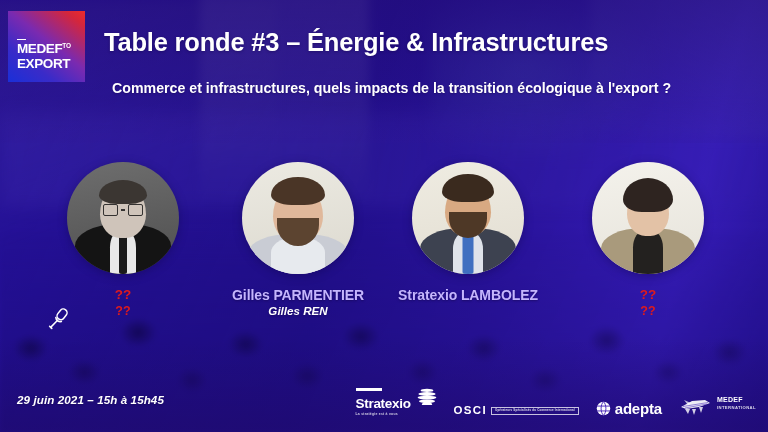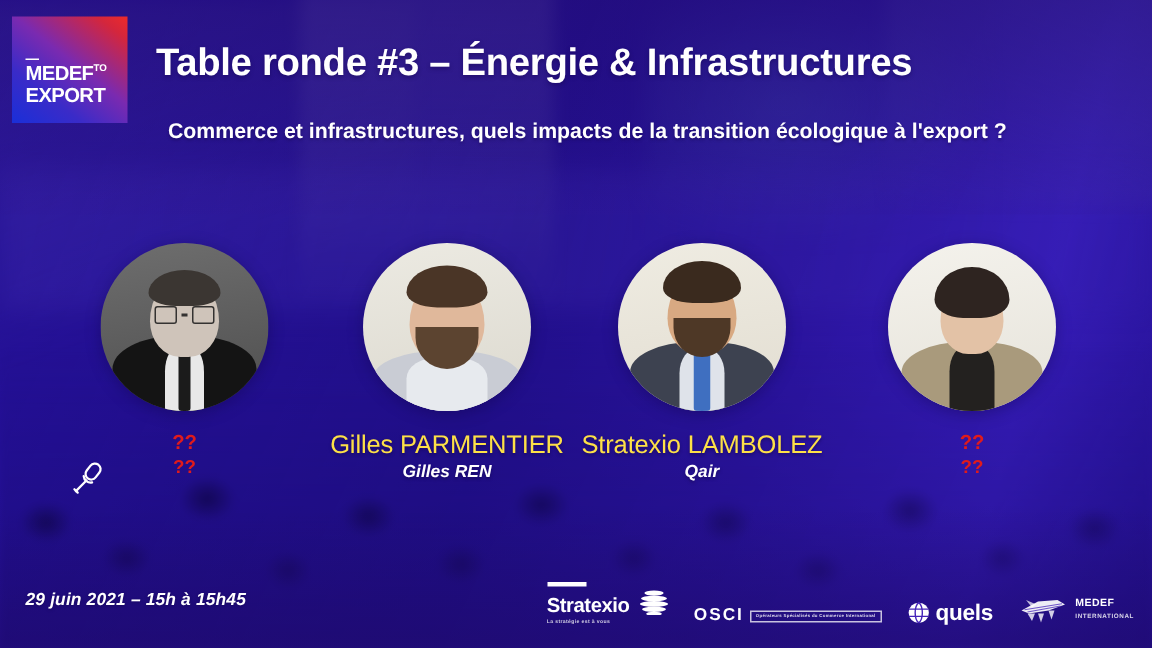--- a/index.html
+++ b/index.html
@@ -248,23 +248,23 @@
   .av-bridge { width: 4px; height: 1.4px; background: rgba(25,25,25,0.85); }
   .av-beard {
     position: absolute;
     left: 50%;
     transform: translateX(-50%);
     border-radius: 0 0 52% 52% / 0 0 78% 78%;
   }
 
   .sp-name {
     margin-top: 13px;
-    color: #fde047;
-    font-size: 17px;
-    font-weight: 400;
+    color: #c4b5fd;
+    font-size: 14px;
+    font-weight: 700;
     letter-spacing: -0.1px;
     text-shadow: 0 1px 2px rgba(20,5,70,0.5);
     white-space: nowrap;
   }
   .sp-org {
     margin-top: 1px;
     color: #ffffff;
     font-size: 11.6px;
     font-style: italic;
     font-weight: 700;
@@ -301,21 +301,21 @@
     text-shadow: 0 1px 2px rgba(20,5,70,0.5);
   }
   .sponsors {
     position: absolute;
     right: 12px;
     bottom: 16px;
     display: flex;
     align-items: flex-end;
     gap: 17px;
   }
-  .spon { display: flex; align-items: center; gap: 4px; }
+  .spon { display: flex; gap: 4px; }
 
   .stratexio-wrap { position: relative; padding-top: 9px; }
   .stratexio-bar {
     position: absolute;
     left: 0; top: 0;
     width: 26px; height: 3px;
     background: #fff;
   }
   .stratexio-name {
     color: #fff;
@@ -461,21 +461,20 @@
       <div class="avatar">
         <div class="av-bg" style="background:linear-gradient(170deg,#efece2,#e2ddd1);"></div>
         <div class="av-body" style="width:96px;height:46px;background:#3d4250;"></div>
         <div class="av-shirt" style="width:30px;height:42px;background:#dfe3ea;"></div>
         <div class="av-tie" style="top:70px;width:11px;height:42px;background:#3f6fc0;border-radius:2px;"></div>
         <div class="av-head" style="top:20px;width:46px;height:54px;background:#d8a982;"></div>
         <div class="av-hair" style="top:12px;width:52px;height:28px;background:#3a2a1e;"></div>
         <div class="av-beard" style="top:50px;width:38px;height:26px;background:#4e3826;"></div>
       </div>
       <div class="sp-name">Stratexio LAMBOLEZ</div>
-      <div class="sp-org">Qair</div>
     </div>
 
     <div class="speaker" style="left:563px;">
       <div class="avatar">
         <div class="av-bg" style="background:linear-gradient(170deg,#f4f2ec,#e6e3da);"></div>
         <div class="av-body" style="width:94px;height:46px;background:#a99a7c;"></div>
         <div class="av-shirt" style="width:30px;height:44px;background:#23211f;"></div>
         <div class="av-head" style="top:24px;width:42px;height:50px;background:#e3c2a6;"></div>
         <div class="av-hair" style="top:16px;width:50px;height:34px;background:#2e2420;"></div>
       </div>
@@ -507,21 +506,21 @@
     <div class="spon osci-box">
       <div class="osci-name">OSCI</div>
       <div class="osci-sub">Opérateurs Spécialisés du Commerce International</div>
     </div>
 
     <div class="spon">
       <svg class="adepta-globe" viewBox="0 0 16 16">
         <circle cx="8" cy="8" r="7.2" fill="#fff"></circle>
         <path d="M8 0.8 C4.6 3.5 4.6 12.5 8 15.2 M8 0.8 C11.4 3.5 11.4 12.5 8 15.2 M1 5.4 H15 M1 10.6 H15" stroke="#4423b8" stroke-width="1" fill="none"></path>
       </svg>
-      <div class="adepta-name">quels</div>
+      <div class="adepta-name">adepta</div>
     </div>
 
     <div class="spon">
       <svg class="medef-mark" viewBox="0 0 34 20">
         <g fill="#ffffff">
           <path d="M2 11 L13 5 L26 4 L31 7 L20 11 L7 13 Z" opacity="0.92"></path>
           <path d="M6 13 L9 18 L11 13 Z" opacity="0.8"></path>
           <path d="M13 13 L15 19 L17 13 Z" opacity="0.8"></path>
           <path d="M20 11 L22 17 L24 11 Z" opacity="0.8"></path>
           <path d="M5 4 L12 7 L9 9 Z" opacity="0.7"></path>

